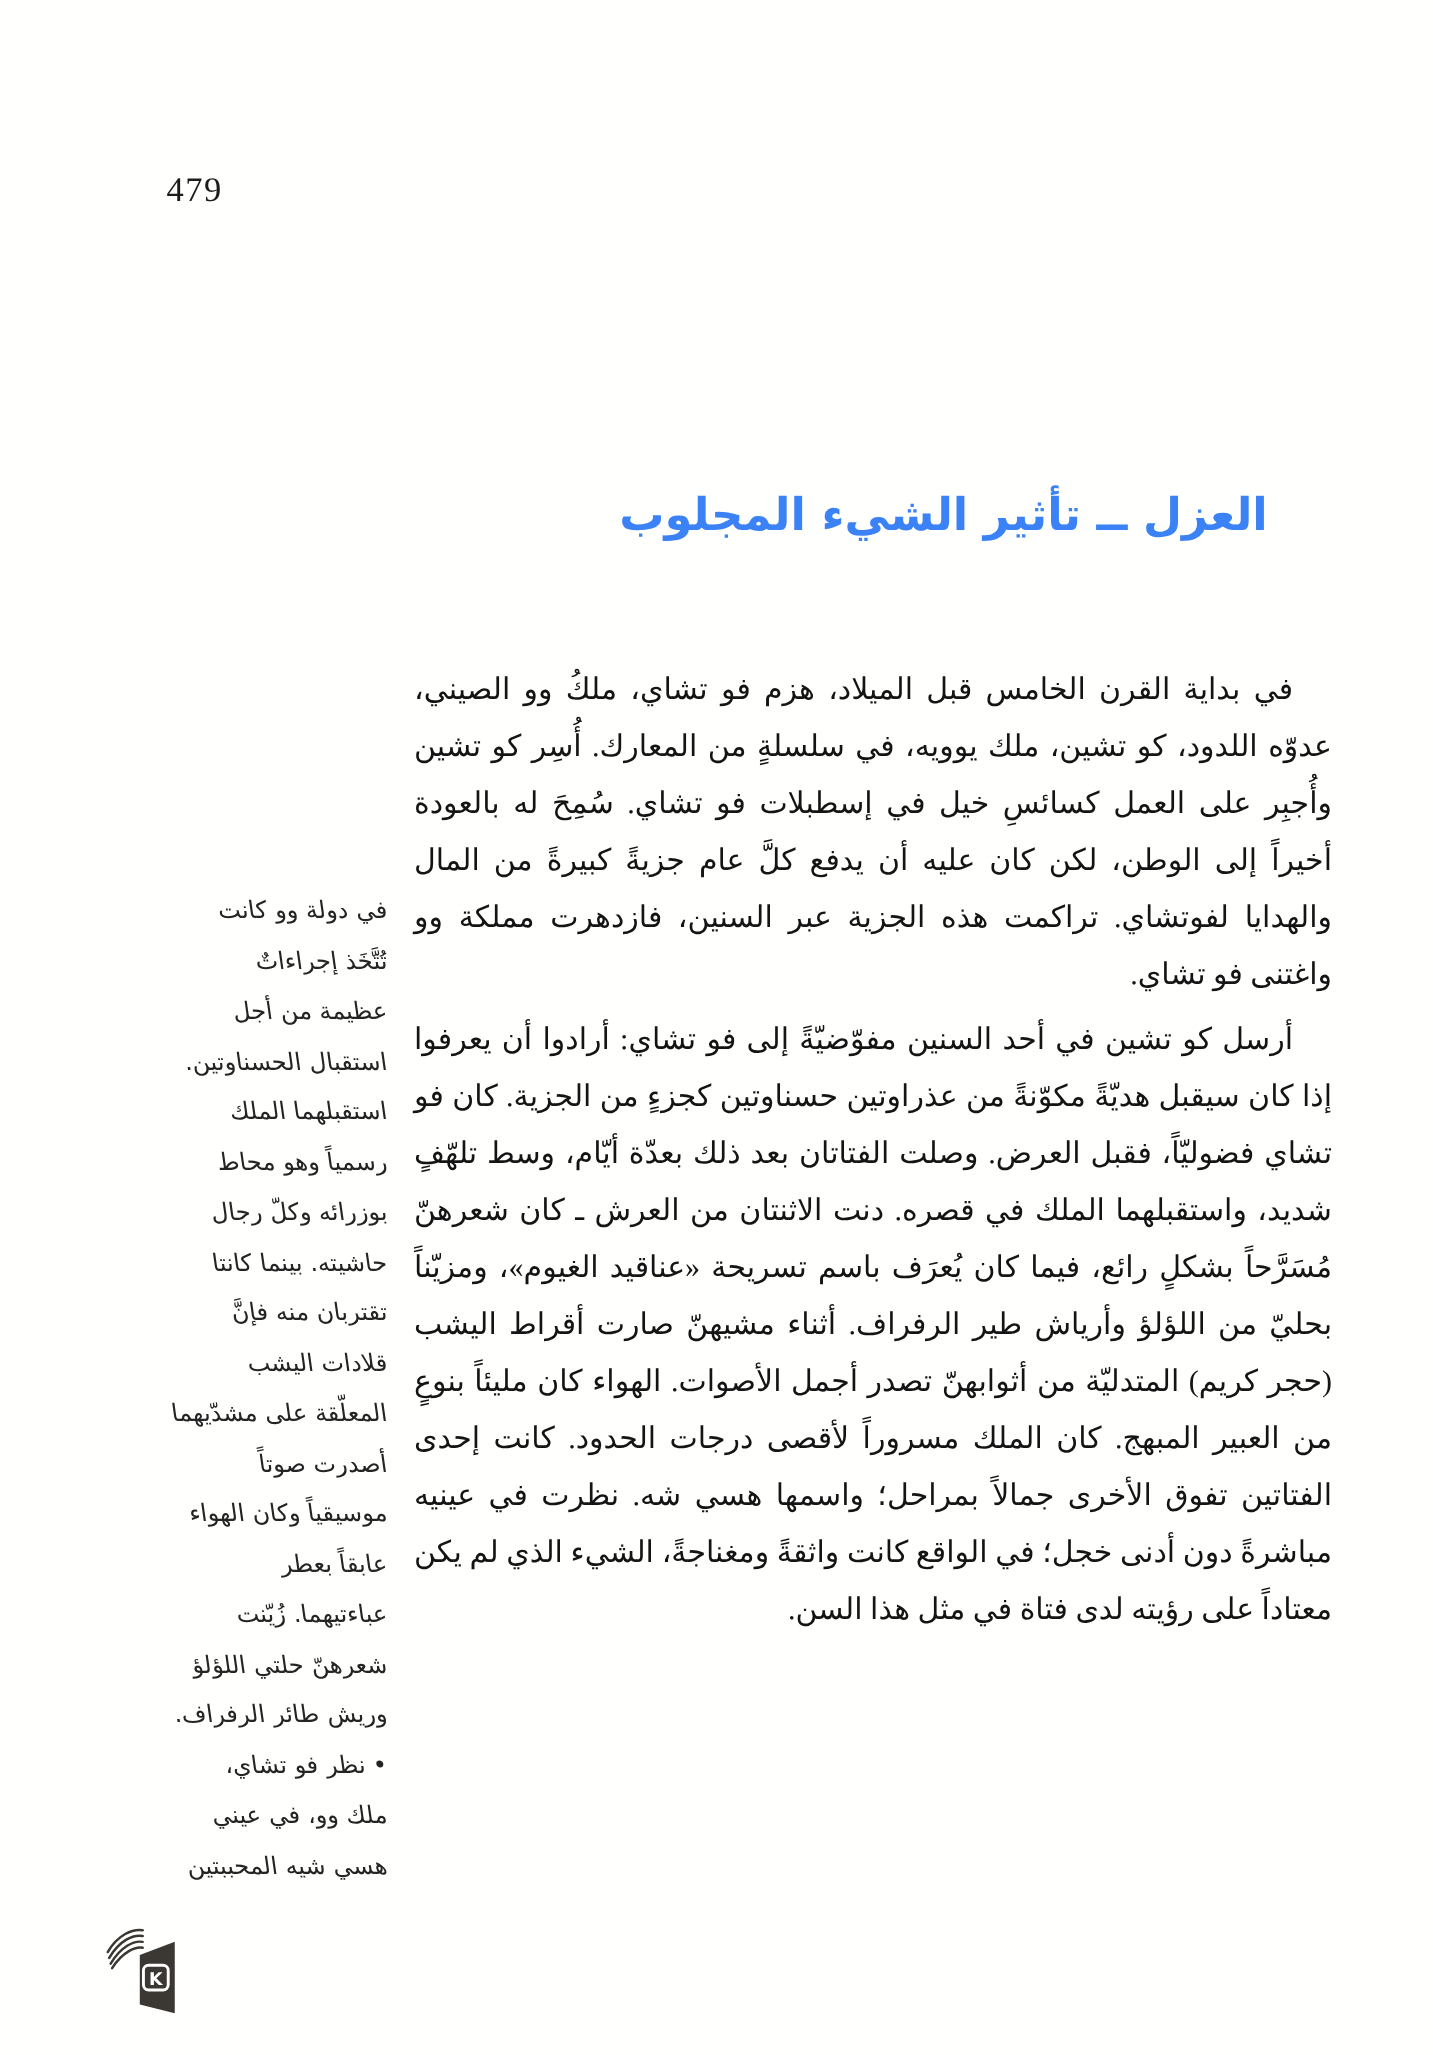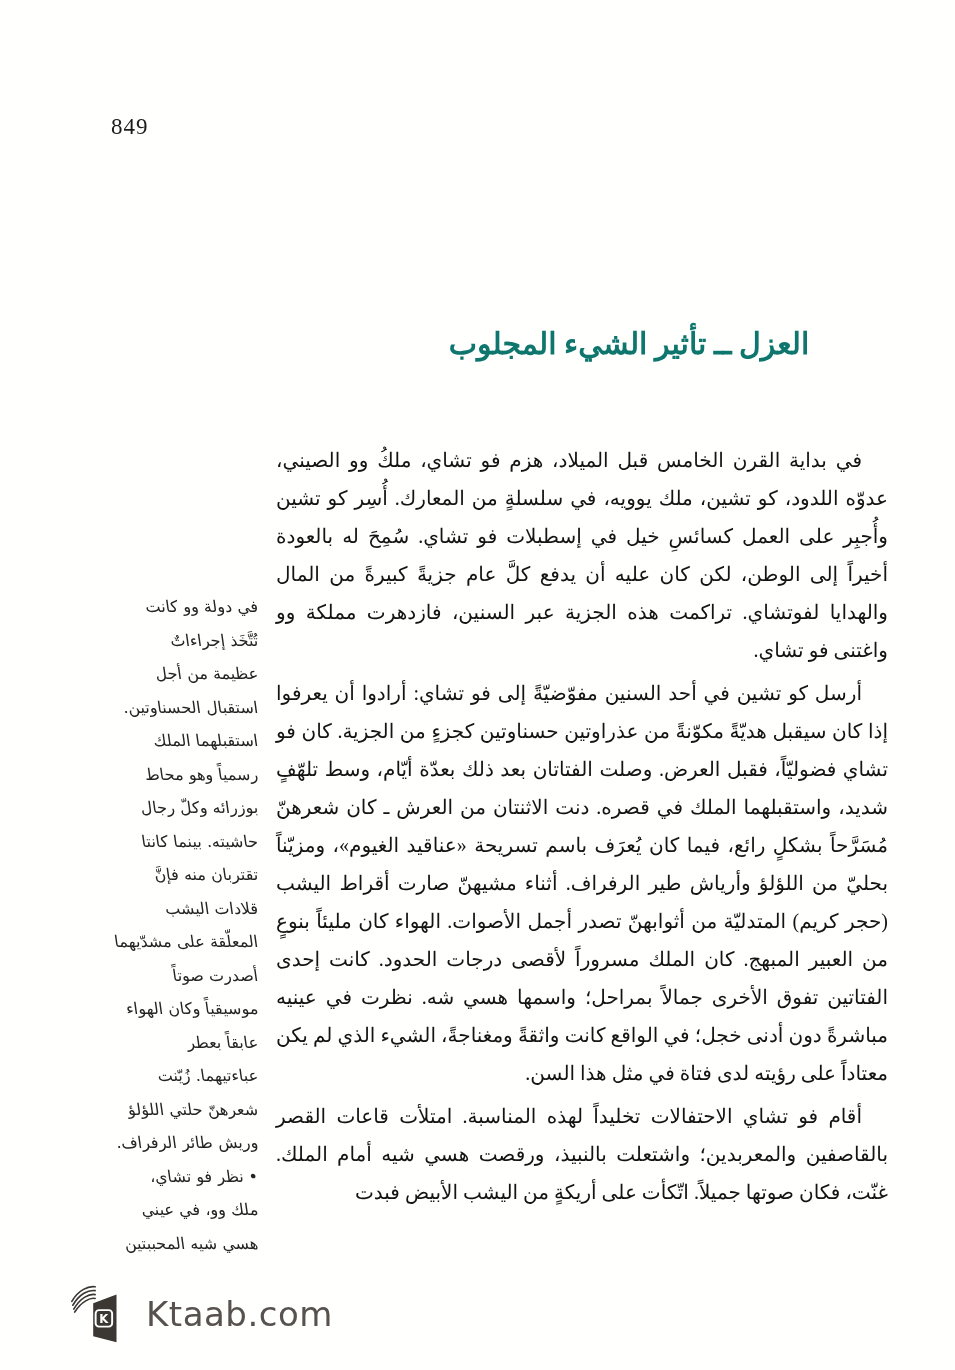--- a/index.html
+++ b/index.html
@@ -24,22 +24,21 @@
   .chapter-title {
     position: absolute;
     top: 326px;
     right: 67px;
     width: 612px;
     direction: rtl;
     text-align: center;
     transform: translateX(47px);
     font-size: 30px;
     font-weight: 700;
-    color: #0f766e;
-    font-family: Liberation Serif, serif;
+    color: #3b82f6;
   }
   .body-copy {
     position: absolute;
     top: 441px;
     right: 67px;
     width: 612px;
     direction: rtl;
     text-align: justify;
     font-size: 20px;
     line-height: 38px;
@@ -82,28 +81,27 @@
     font-weight: 400;
     color: #57524d;
     letter-spacing: 0.5px;
   }
 </style>
 </head>
 <body>
 
 <div class="page">
 
-  <div class="page-number">849</div>
+  <div class="page-number">479</div>
 
   <h1 class="chapter-title">العزل ــ تأثير الشيء المجلوب</h1>
 
   <div class="body-copy">
     <p>في بداية القرن الخامس قبل الميلاد، هزم فو تشاي، ملكُ وو الصيني، عدوّه اللدود، كو تشين، ملك يوويه، في سلسلةٍ من المعارك. أُسِر كو تشين وأُجبِر على العمل كسائسِ خيل في إسطبلات فو تشاي. سُمِحَ له بالعودة أخيراً إلى الوطن، لكن كان عليه أن يدفع كلَّ عام جزيةً كبيرةً من المال والهدايا لفوتشاي. تراكمت هذه الجزية عبر السنين، فازدهرت مملكة وو واغتنى فو تشاي.</p>
     <p>أرسل كو تشين في أحد السنين مفوّضيّةً إلى فو تشاي: أرادوا أن يعرفوا إذا كان سيقبل هديّةً مكوّنةً من عذراوتين حسناوتين كجزءٍ من الجزية. كان فو تشاي فضوليّاً، فقبل العرض. وصلت الفتاتان بعد ذلك بعدّة أيّام، وسط تلهّفٍ شديد، واستقبلهما الملك في قصره. دنت الاثنتان من العرش ـ كان شعرهنّ مُسَرَّحاً بشكلٍ رائع، فيما كان يُعرَف باسم تسريحة «عناقيد الغيوم»، ومزيّناً بحليّ من اللؤلؤ وأرياش طير الرفراف. أثناء مشيهنّ صارت أقراط اليشب (حجر كريم) المتدليّة من أثوابهنّ تصدر أجمل الأصوات. الهواء كان مليئاً بنوعٍ من العبير المبهج. كان الملك مسروراً لأقصى درجات الحدود. كانت إحدى الفتاتين تفوق الأخرى جمالاً بمراحل؛ واسمها هسي شه. نظرت في عينيه مباشرةً دون أدنى خجل؛ في الواقع كانت واثقةً ومغناجةً، الشيء الذي لم يكن معتاداً على رؤيته لدى فتاة في مثل هذا السن.</p>
-    <p>أقام فو تشاي الاحتفالات تخليداً لهذه المناسبة. امتلأت قاعات القصر بالقاصفين والمعربدين؛ واشتعلت بالنبيذ، ورقصت هسي شيه أمام الملك. غنّت، فكان صوتها جميلاً. اتّكأت على أريكةٍ من اليشب الأبيض فبدت</p>
   </div>
 
   <aside class="margin-note">
     <span class="mn-line">في دولة وو كانت</span>
     <span class="mn-line">تُتَّخَذ إجراءاتٌ</span>
     <span class="mn-line">عظيمة من أجل</span>
     <span class="mn-line">استقبال الحسناوتين.</span>
     <span class="mn-line">استقبلهما الملك</span>
     <span class="mn-line">رسمياً وهو محاط</span>
     <span class="mn-line">بوزرائه وكلّ رجال</span>
@@ -130,16 +128,15 @@
         <path d="M7 26 C 14 14, 23 10, 30 11"></path>
         <path d="M8 30 C 15 18, 24 14, 30 15"></path>
         <path d="M9 33 C 16 22, 25 18, 30 19"></path>
       </g>
 
       <path d="M28 24 L52 15 L52 64 L28 58 Z" fill="#3b3733"></path>
 
       <rect x="30.5" y="31" width="17" height="17" rx="3.5" fill="#3b3733" stroke="#ffffff" stroke-width="2"></rect>
       <text x="39" y="44.5" text-anchor="middle" font-family="DejaVu Sans, sans-serif" font-size="12" font-weight="bold" fill="#ffffff">K</text>
     </svg>
-    <span class="brand-text">Ktaab.com</span>
   </div>
 
 </div>
 
 </body></html>

